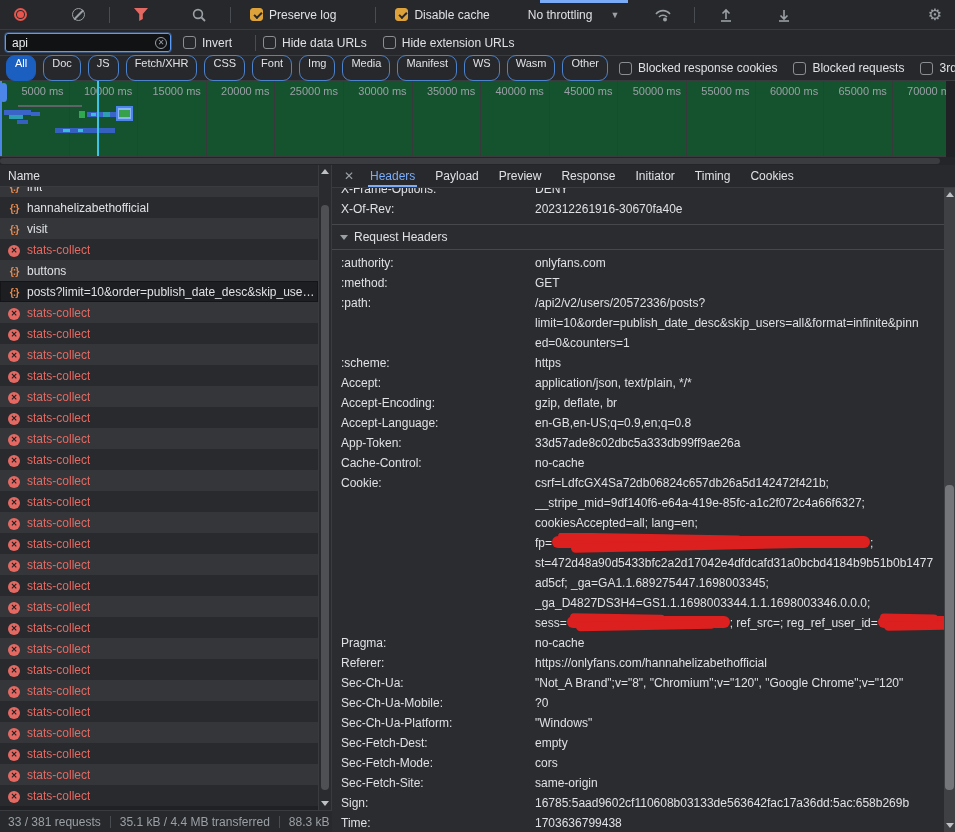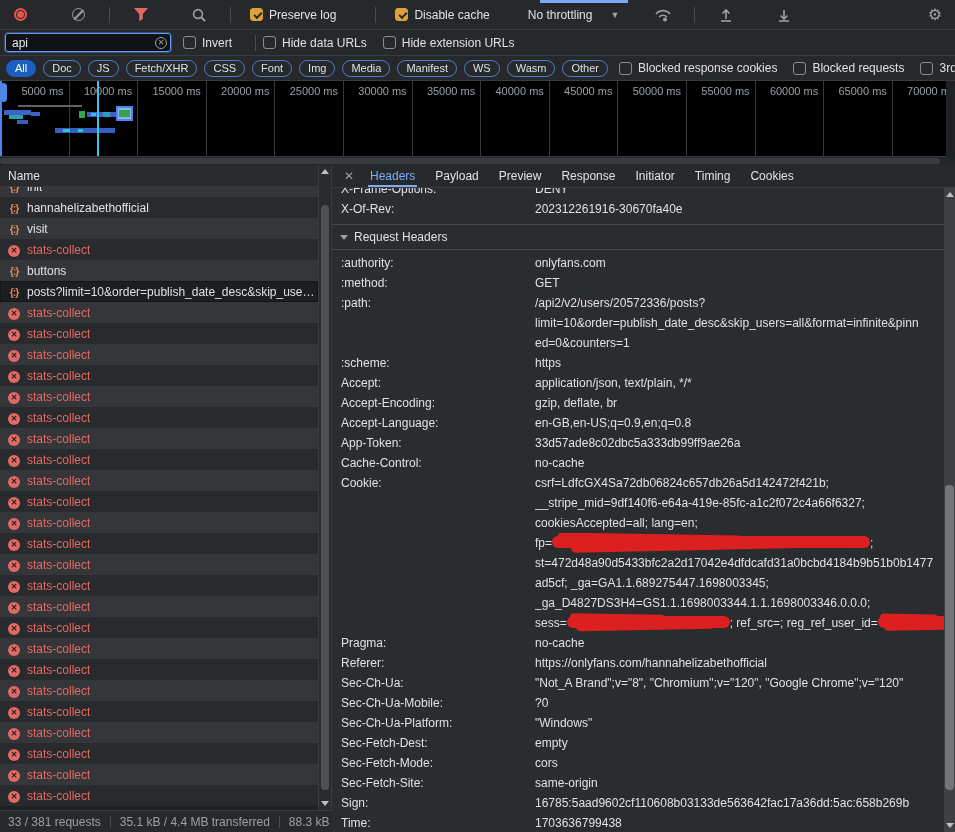--- a/index.html
+++ b/index.html
@@ -31,26 +31,26 @@
 
   
   #filterbar { top:30px; height:26px; padding:0 5px; }
   #filter-input-wrap { position:relative; width:166px; height:19px; flex:0 0 auto; margin-right:12px; }
   #filter-input { width:100%; height:100%; background:#111214; border:1px solid #5a9cf8; outline:1px solid rgba(90,156,248,.35); border-radius:3px; color:#e8eaed; font:12px "Liberation Sans",sans-serif; padding:0 20px 0 6px; }
   #filter-clear { position:absolute; right:4px; top:3.5px; width:12px; height:12px; border-radius:50%; border:1px solid #9aa0a6; color:#9aa0a6; font-size:8px; line-height:10px; text-align:center; cursor:pointer; }
   .cb-item { display:flex; align-items:center; margin-right:16px; cursor:pointer; white-space:nowrap; }
 
   
   #typebar { top:56px; height:25px; padding:0 6px; border-bottom:1px solid #3a3b3e; }
-  .pill { border:1px solid #4d82cc; border-radius:9px; height:17px; line-height:15px; padding:0 8px; margin-right:7px; color:#dfe1e5; font-size:11px; white-space:nowrap; cursor:pointer; flex:0 0 auto; }
+  .pill { border:1px solid #4d82cc; border-radius:9px; height:26px; line-height:15px; padding:0 8px; margin-right:7px; color:#dfe1e5; font-size:11px; white-space:nowrap; cursor:pointer; flex:0 0 auto; }
   .pill.sel { background:#1b5fc1; border-color:#1b5fc1; color:#fff; }
   #typebar .cb-item { margin-left:4px; margin-right:12px; }
 
   
-  #timeline { position:absolute; top:81px; left:0; right:9px; height:76px; background:#000000; border-bottom:1px solid #3a3b3e; overflow:hidden; }
+  #timeline { position:absolute; top:81px; left:0; right:9px; height:76px; background:#14532d; border-bottom:1px solid #3a3b3e; overflow:hidden; }
   .tick-line { position:absolute; top:0; bottom:0; width:1px; background:#38393d; }
   .tick-label { position:absolute; top:4px; color:#9aa0a6; font-size:11px; transform:translateX(-100%); padding-right:5px; white-space:nowrap; }
   .mark { position:absolute; }
   #cyan-line { position:absolute; top:0; bottom:0; width:2px; background:#3ec4e8; }
   #brush-handle { position:absolute; left:0; top:2px; width:7px; height:19px; background:#4b86e8; border-radius:4px; }
   #brush-edge { position:absolute; left:0; top:0; bottom:0; width:2px; background:#4b86e8; }
   #timeline-scroll { position:absolute; top:157px; left:0; right:0; height:8px; background:#242528; }
   #timeline-scroll .thumb { position:absolute; left:0; top:1px; height:6px; width:940px; background:#3b3c40; border-radius:3px; }
 
   

